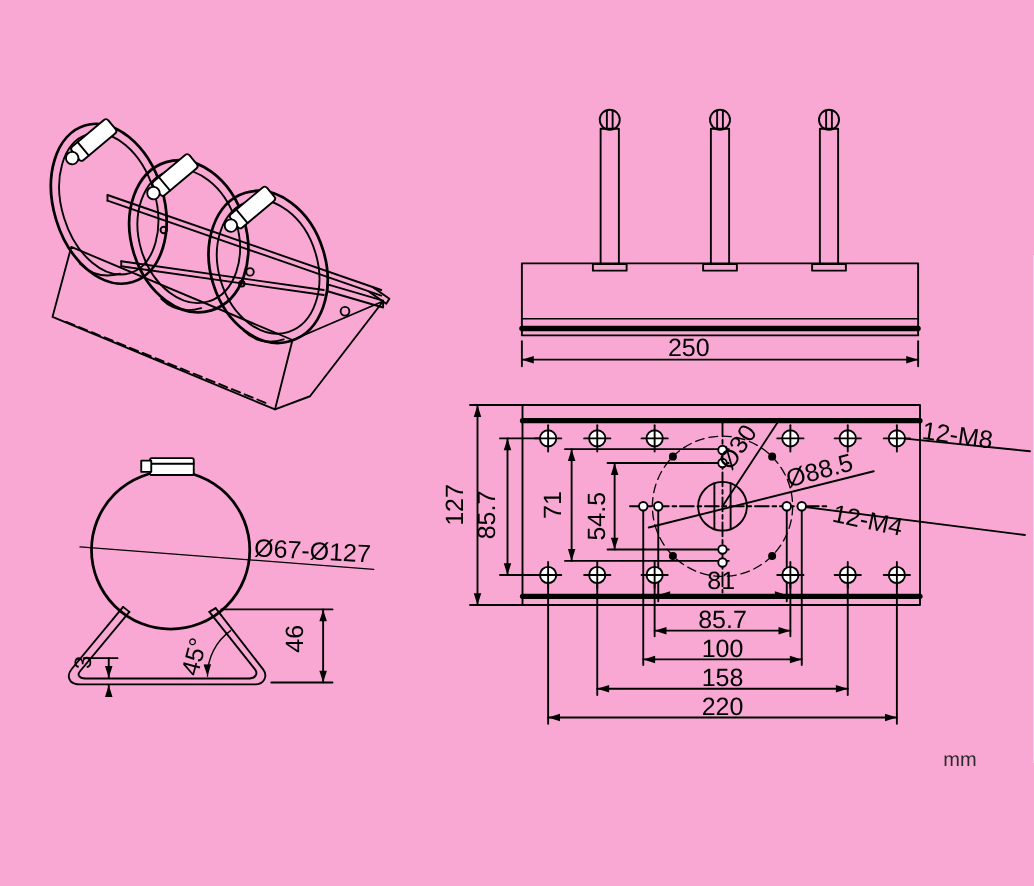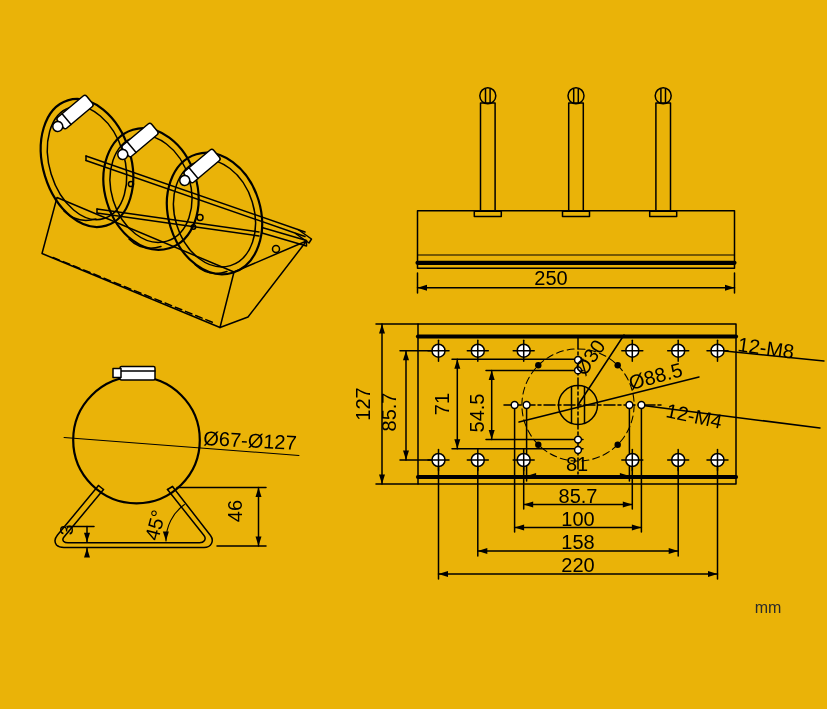--- a/index.html
+++ b/index.html
@@ -1,16 +1,16 @@
 <!DOCTYPE html>
 <html><head>
 <meta charset="utf-8">
 <style>
   html,body{margin:0;padding:0;background:#fff;}
-  .stage{position:relative;width:827px;height:709px;background:#eab308;overflow:hidden;
+  .stage{position:relative;width:827px;height:709px;background:#f9a8d4;overflow:hidden;
          font-family:"Liberation Sans",sans-serif;text-align:center;}
   svg{display:block;}
   .ln path,.ln line,.ln rect,.ln circle,.ln ellipse,.ln polyline{
       stroke:#000;fill:none;stroke-width:1.5;stroke-linecap:round;stroke-linejoin:round;}
   .thin{stroke-width:1.05 !important;}
   .thick{stroke-width:4.2 !important;}
   .med{stroke-width:2.2 !important;}
   .wf{fill:#fff !important;}
   .bf{fill:#000 !important;stroke:none !important;}
   .dash{stroke-dasharray:7 4;}

